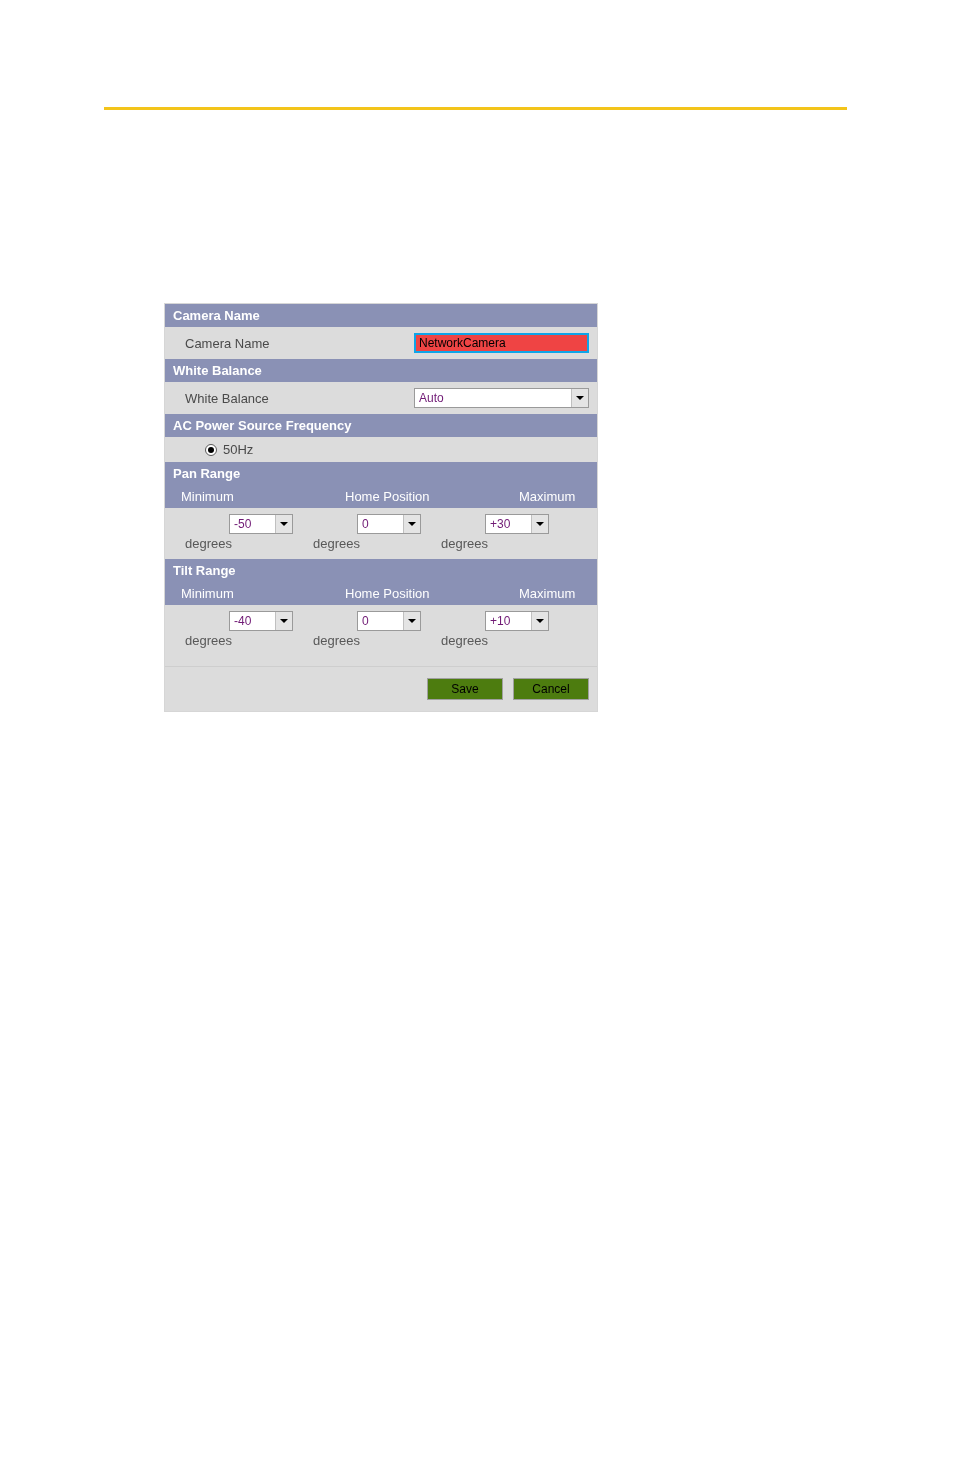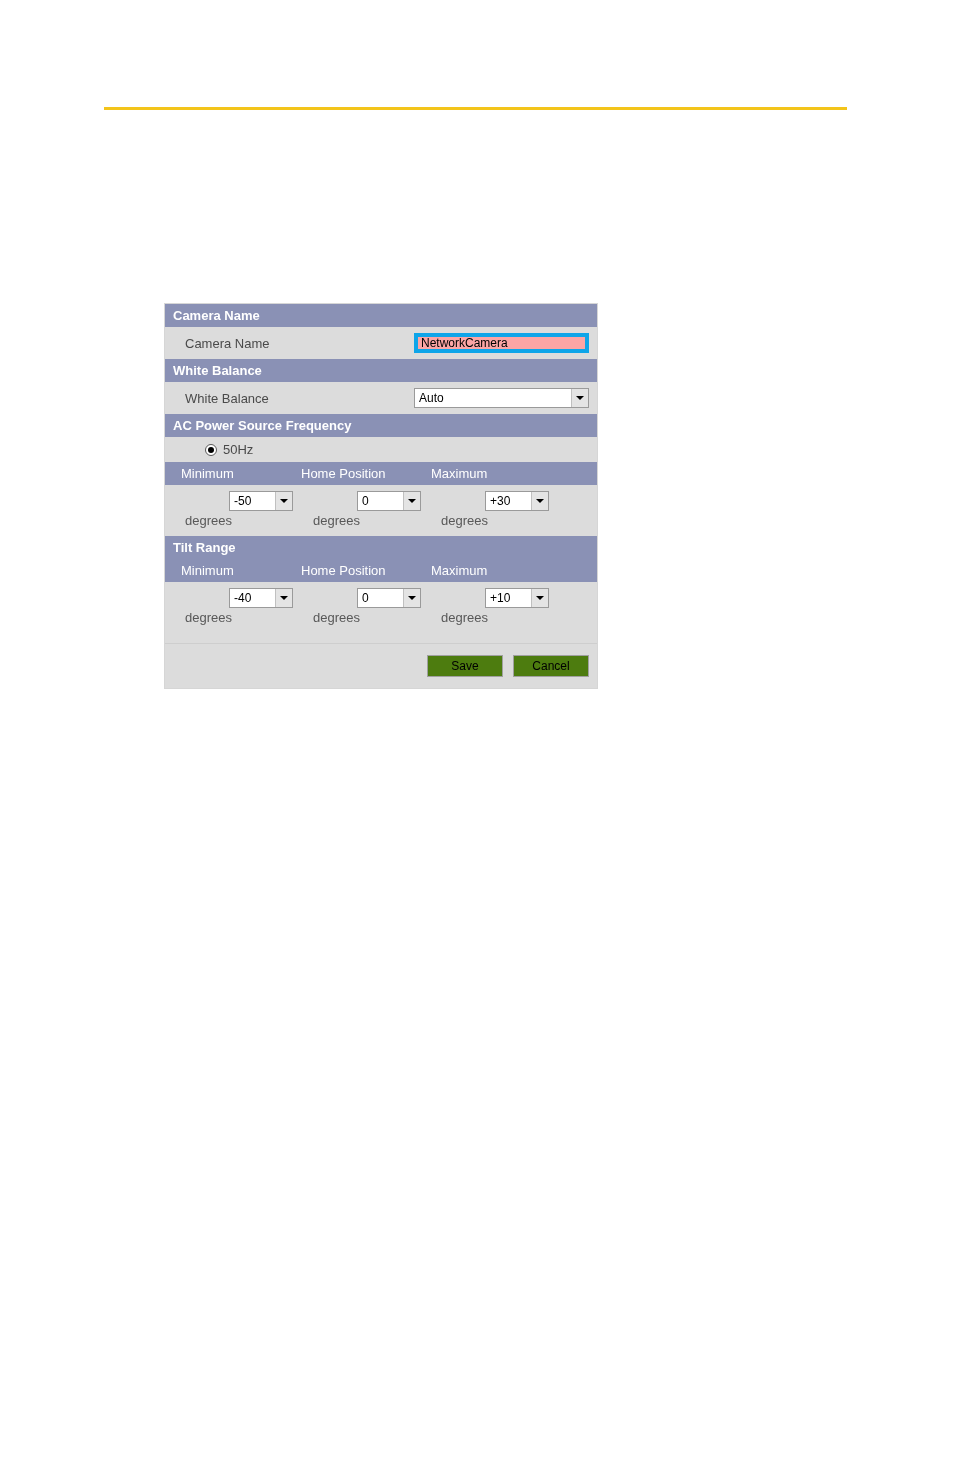--- a/index.html
+++ b/index.html
@@ -22,60 +22,61 @@
     font-size: 13px;
     font-weight: bold;
     padding: 4px 8px;
   }
   .sub-header {
     background: #8a91b5;
     color: #ffffff;
     font-size: 13px;
     padding: 4px 8px;
     display: flex;
+    gap: 44px;
   }
   .sub-header .col1 { width: 128px; padding-left: 8px;}
   .sub-header .col2 { width: 128px; }
   .sub-header .col3 { flex: 1; padding-left: 2px;}
 
   .row {
     display: flex;
     align-items: center;
     padding: 6px 8px 6px 20px;
     font-size: 13px;
     color: #4a4a4a;
   }
   .row .label { flex: 1; }
   .row .field { width: 175px; }
   .row .field input[type="text"] {
     width: 100%;
     height: 20px;
     font-size: 12px;
     padding: 1px 3px;
-    border: 4px solid #0ea5e9;
-    background: #fca5a5;
+    border: 2px solid #0ea5e9;
+    background: #ef4444;
     font-family: Tahoma, Arial, sans-serif;
   }
   .row .field .select {
     width: 100%;
   }
 
   .select {
     display: inline-flex;
     align-items: center;
     background: #ffffff;
     border: 1px solid #9a9a9a;
     height: 20px;
     font-size: 12px;
     font-family: Tahoma, Arial, sans-serif;
   }
   .select .sel-text {
     flex: 1;
     padding: 0 4px;
-    color: #000000;
+    color: #701a75;
   }
   .select .sel-btn {
     width: 17px;
     height: 100%;
     background: #e4e4e4;
     border-left: 1px solid #c0c0c0;
     display: flex;
     align-items: center;
     justify-content: center;
   }
@@ -169,20 +170,21 @@
         </div>
       </div>
     </div>
 
     <div class="section-header">AC Power Source Frequency</div>
     <div class="radio-row">
       <span class="radio checked"></span>
       <span>50Hz</span>
     </div>
 
+    <div class="section-header">Pan Range</div>
     <div class="sub-header">
       <div class="col1">Minimum</div>
       <div class="col2">Home Position</div>
       <div class="col3">Maximum</div>
     </div>
     <div class="range-row">
       <div class="col col1">
         <div class="wrapline">
           <div class="select sel-mini">
             <span class="sel-text">-50</span>

